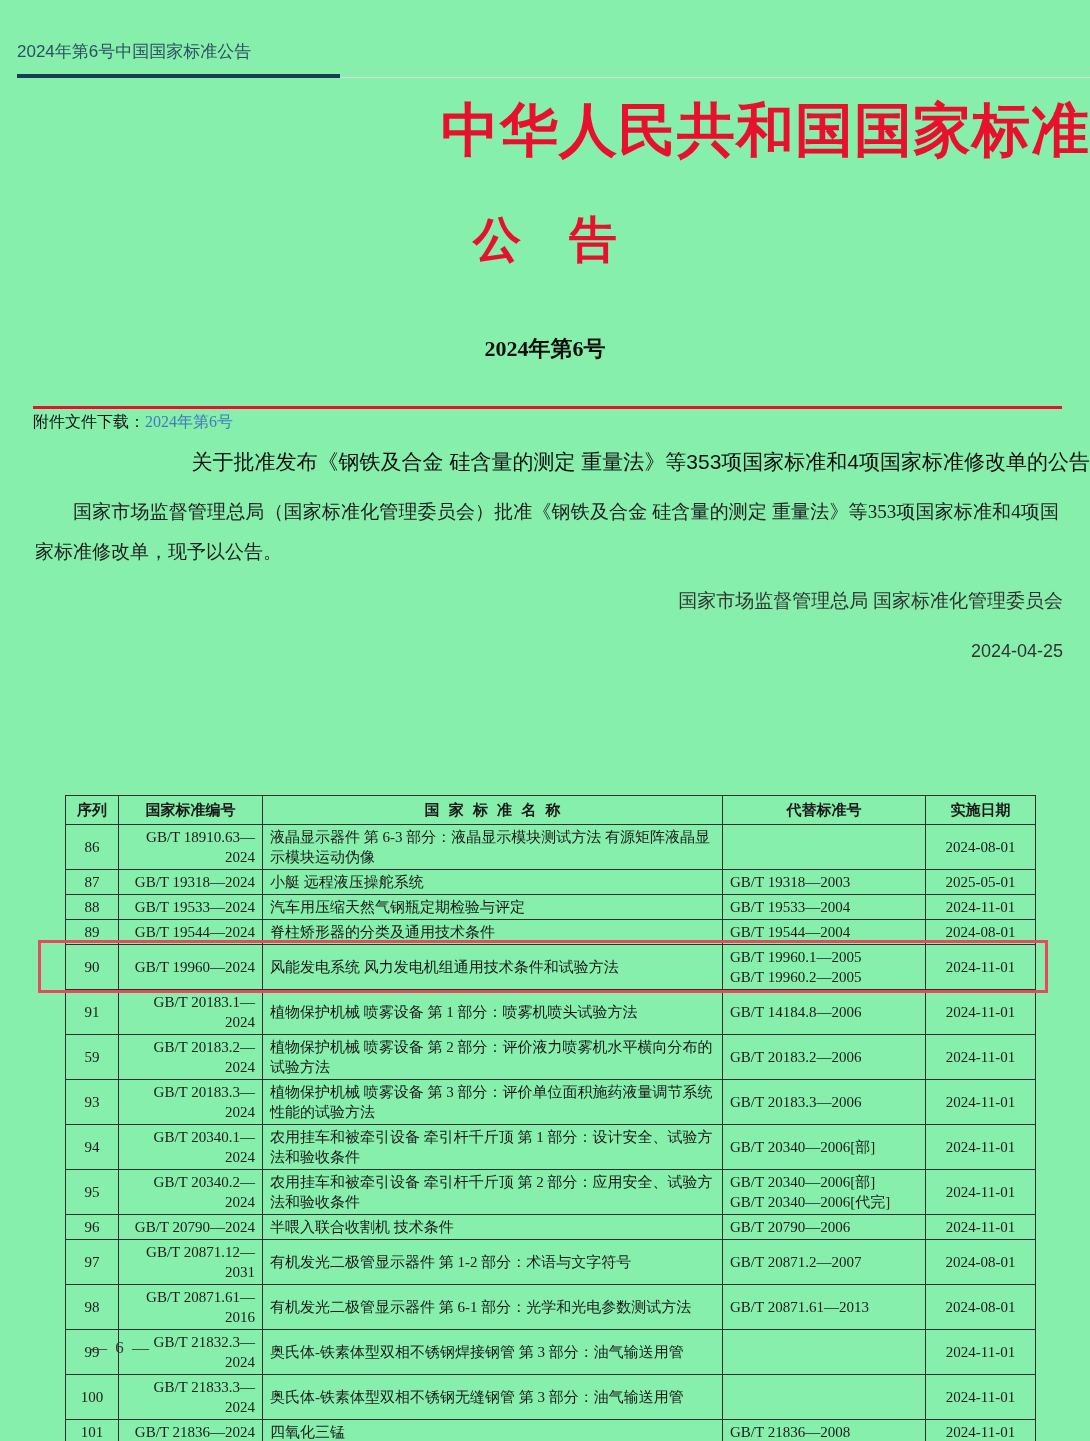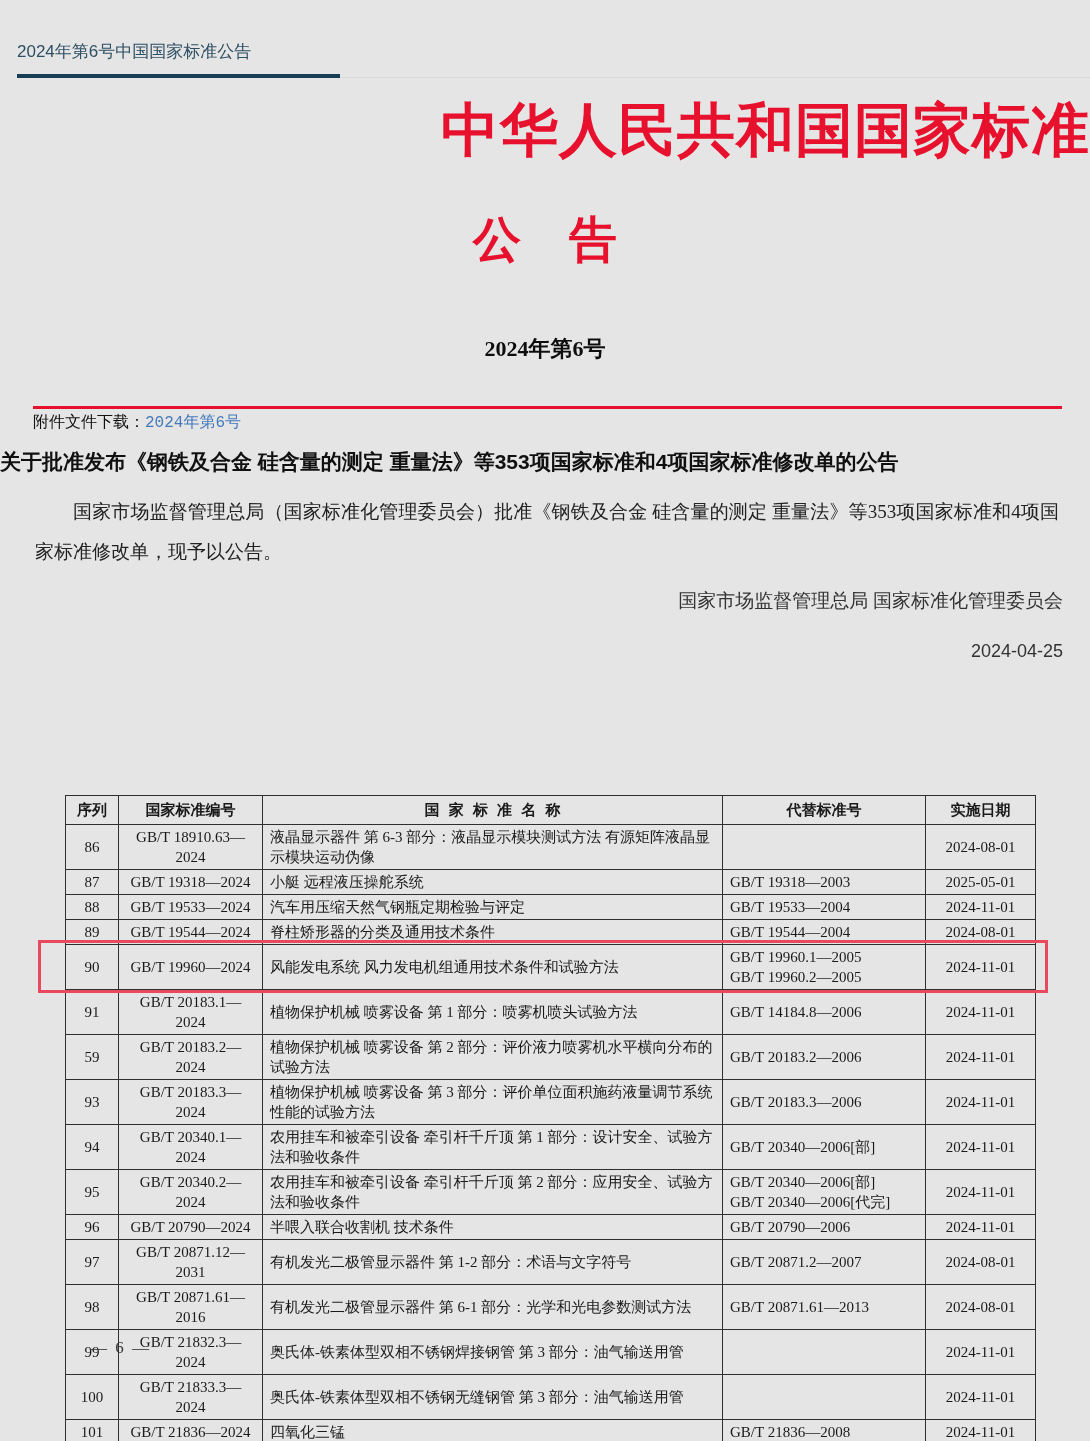--- a/index.html
+++ b/index.html
@@ -1,58 +1,58 @@
 <!DOCTYPE html>
 <html lang="zh"><head>
 <meta charset="utf-8">
 <style>
   html,body{margin:0;padding:0;background:#fff;}
-  .page{position:relative;width:1090px;height:1441px;background:#e5e5e5;overflow:hidden;
+  .page{position:relative;width:1090px;height:1441px;background:#86efac;overflow:hidden;
         font-family:"Liberation Serif","DejaVu Serif",serif;color:#1c1c1c;}
 
   .top-label{position:absolute;left:17px;top:40px;font-family:"Liberation Sans","DejaVu Sans",sans-serif;
              font-size:17px;color:#2d4f63;}
   .divider-light{position:absolute;left:17px;right:0;top:77px;height:1px;background:#d9d9d9;}
   .divider-dark{position:absolute;left:17px;top:74px;width:323px;height:4px;background:#173e52;}
 
   .doc-title{position:absolute;left:0;right:0;top:92px;text-align:right;
              font-size:58px;font-weight:bold;color:#e8112d;letter-spacing:1px;}
   .doc-title2{position:absolute;left:0;right:0;top:208px;text-align:center;
              font-size:48px;font-weight:bold;color:#e8112d;}
   .issue-number{position:absolute;left:0;right:0;top:334px;text-align:center;
              font-size:22px;font-weight:bold;color:#0d0d0d;}
 
   .red-rule{position:absolute;left:33px;width:1029px;top:406px;height:3px;background:#e8112d;}
-  .attachment{position:absolute;left:33px;top:412px;font-family:Liberation Mono, monospace;
+  .attachment{position:absolute;left:33px;top:412px;font-family:Liberation Serif, serif;
               font-size:16px;color:#111;}
   .attachment a{color:#4479bd;text-decoration:none;}
 
-  .headline{position:absolute;left:0;right:0;top:448px;text-align:left;
+  .headline{position:absolute;left:0;right:0;top:448px;text-align:right;
             font-family:"Liberation Sans","DejaVu Sans",sans-serif;
-            font-size:21px;font-weight:bold;color:#101010;}
+            font-size:21px;font-weight:normal;color:#101010;}
 
   .body-paragraph{position:absolute;left:35px;right:31px;top:492px;
             font-size:19px;line-height:40px;color:#222;text-indent:2em;text-align:justify;}
 
   .signature{position:absolute;right:27px;top:588px;font-size:19px;color:#333;}
   .doc-date{position:absolute;right:27px;top:641px;
             font-family:"Liberation Sans","DejaVu Sans",sans-serif;font-size:18px;color:#333;}
 
   .table-wrap{position:absolute;left:65px;top:795px;width:970px;}
   table.std{border-collapse:collapse;width:970px;table-layout:fixed;
             font-size:15px;color:#1a1a1a;}
   table.std th,table.std td{border:1px solid #2f2f2f;line-height:20px;padding:2px 7px;
             overflow:hidden;}
   table.std th{font-family:"Liberation Sans","DejaVu Sans",sans-serif;font-weight:bold;
             font-size:15px;padding:4px 2px;text-align:center;}
   th.h-name{word-spacing:5px;}
   col.w-seq{width:53px;} col.w-code{width:144px;} col.w-name{width:460px;}
   col.w-rep{width:203px;} col.w-date{width:110px;}
   td.c-seq{text-align:center;}
-  td.c-code{text-align:center;padding-left:10px;}
+  td.c-code{text-align:right;padding-left:10px;}
   td.c-name{text-align:left;}
   td.c-rep{text-align:left;padding-left:10px;}
   td.c-date{text-align:center;}
 
   .highlight-box{position:absolute;left:-27px;right:-13px;border:3px solid #e8495e;
             pointer-events:none;}
 
   .page-footer{position:absolute;left:90px;top:1338px;font-size:17px;color:#3a3a3a;letter-spacing:2px;}
 </style>
 </head>

